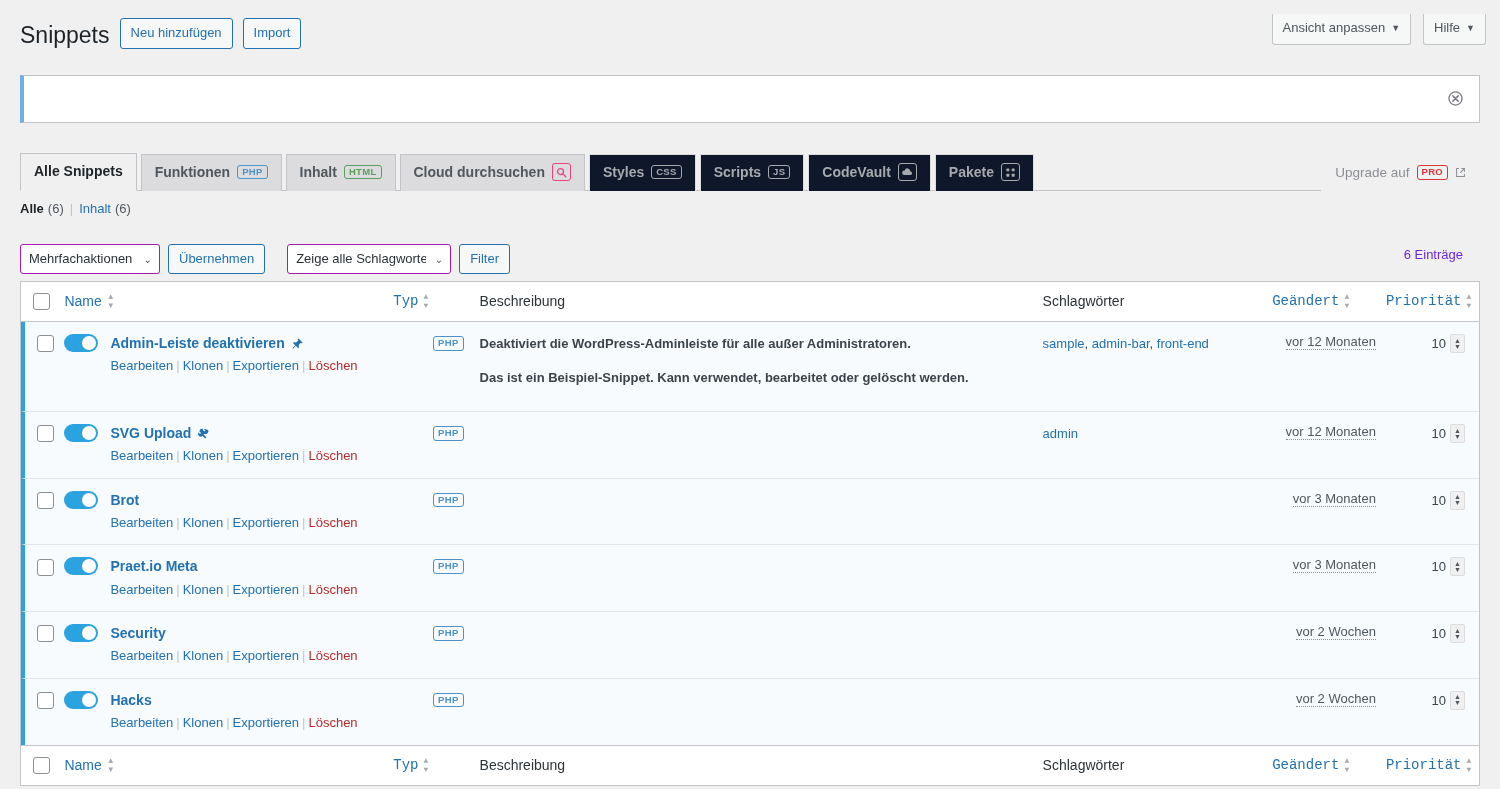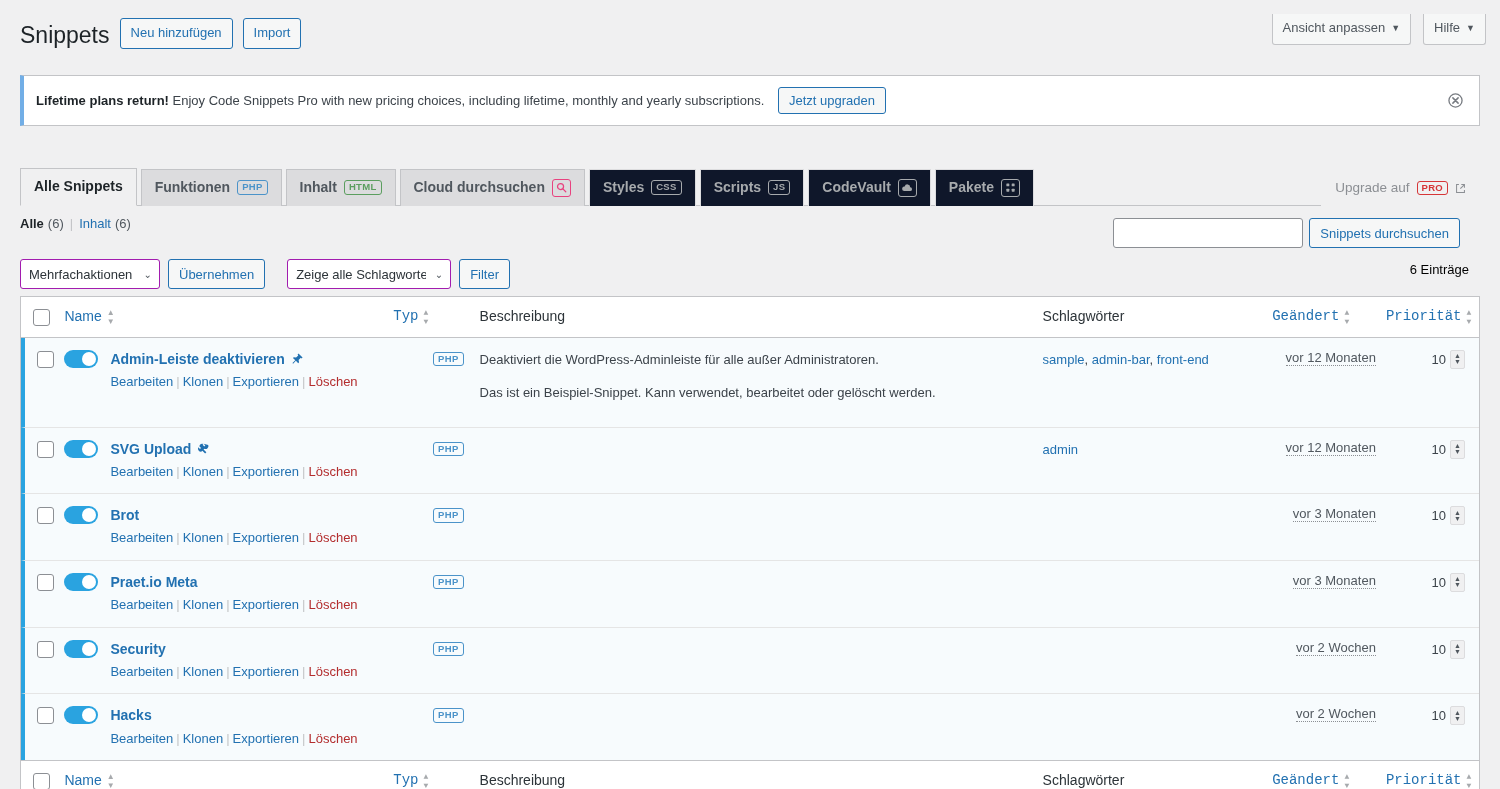--- a/index.html
+++ b/index.html
@@ -97,21 +97,21 @@
   }
   .nav-tab {
     display:flex; align-items:center; gap:7px;
     background:#dcdcde;
     border:1px solid #c3c4c7;
     border-bottom:none;
     color:#50575e;
     font-size:14px;
     font-weight:600;
     padding:8px 13px 9px 13px;
-    margin:16px 4px -1px 0;
+    margin:4px 4px -1px 0;
     line-height:1.33;
     cursor:pointer;
     white-space:nowrap;
   }
   .nav-tab.active {
     background:#f0f0f1;
     border-bottom:1px solid #f0f0f1;
     color:#1d2327;
   }
   .nav-tab.disabled {
@@ -212,22 +212,22 @@
   }
 
   
   .tablenav {
     position:relative;
     height:36px;
     margin-top:6px;
     display:flex; align-items:center; gap:8px;
   }
   .tablenav .count-right {
-    position:absolute; right:11px; top:6px;
-    font-size:13px; color:#000000;
+    position:absolute; right:17px; top:6px;
+    font-size:13px; color:#6d28d9;
   }
   .tablenav.bottom { margin-top:9px; }
 
   
   table.wp-list {
     width:100%;
     border-collapse:separate;
     border-spacing:0;
     background:#fff;
     border:1px solid #c3c4c7;
@@ -243,21 +243,21 @@
     padding:10px 0 10px 0;
     vertical-align:middle;
     color:#2c3338;
     line-height:1.4;
   }
   table.wp-list thead th { border-bottom:1px solid #c3c4c7; }
   table.wp-list tfoot th { border-top:1px solid #c3c4c7; }
   th.col-cb, td.col-cb { width:42px; padding-left:12px !important; }
   th.col-name, td.col-name { width:318px; }
   th.col-type, td.col-type { width:68px; }
-  th.col-desc, td.col-desc { width:560px; padding-left:16px !important; }
+  th.col-desc, td.col-desc { width:560px; padding-left:16px !important;font-weight:bold; }
   th.col-tags, td.col-tags { width:222px; }
   th.col-mod,  td.col-mod  { width:110px; }
   th.col-prio, td.col-prio { width:90px; }
 
   .sortable { color:#2271b1; cursor:pointer; display:inline-flex; align-items:center; gap:5px; }
   .sort-arrows {
     display:inline-flex; flex-direction:column; line-height:0; gap:2px;
     color:#a7aaad;
   }
   .sort-arrows span { font-size:8px; line-height:7px; }
@@ -370,24 +370,20 @@
 
 <div class="wrap">
 
   <div class="page-title-row">
     <h1 class="page-title">Snippets</h1>
     <span class="page-title-action">Neu hinzufügen</span>
     <span class="page-title-action">Import</span>
   </div>
 
   <div class="notice">
-    <p>
-      <strong>Lifetime plans return!</strong><span> Enjoy Code Snippets Pro with new pricing choices, including lifetime, monthly and yearly subscriptions.</span>
-      <span class="upg">Jetzt upgraden</span>
-    </p>
     <span class="notice-dismiss">
       <svg width="15" height="15" viewBox="0 0 16 16" aria-hidden="true">
         <circle cx="8" cy="8" r="7" fill="none" stroke="#787c82" stroke-width="1.4"></circle>
         <path d="M5.2 5.2 L10.8 10.8 M10.8 5.2 L5.2 10.8" stroke="#787c82" stroke-width="1.6" stroke-linecap="round"></path>
       </svg>
     </span>
   </div>
 
   <div class="nav-tabs">
 
@@ -464,24 +460,20 @@
         <span class="current">Alle</span>
         <span class="count">(6)</span>
         <span class="sep">|</span>
       </li>
       <li>
         <a>Inhalt</a>
         <span class="count">(6)</span>
       </li>
     </ul>
 
-    <div class="search-box" style="top:2px;">
-      <input class="search-input" type="text" value="" placeholder="" style="">
-      <button class="btn">Snippets durchsuchen</button>
-    </div>
   </div>
 
   <div class="tablenav">
     <span class="select-wrap">
       <select class="dd" style="width:140px;">
         <option>Mehrfachaktionen</option>
       </select>
       <span class="arrow">⌄</span>
     </span>
     <button class="btn">Übernehmen</button>

